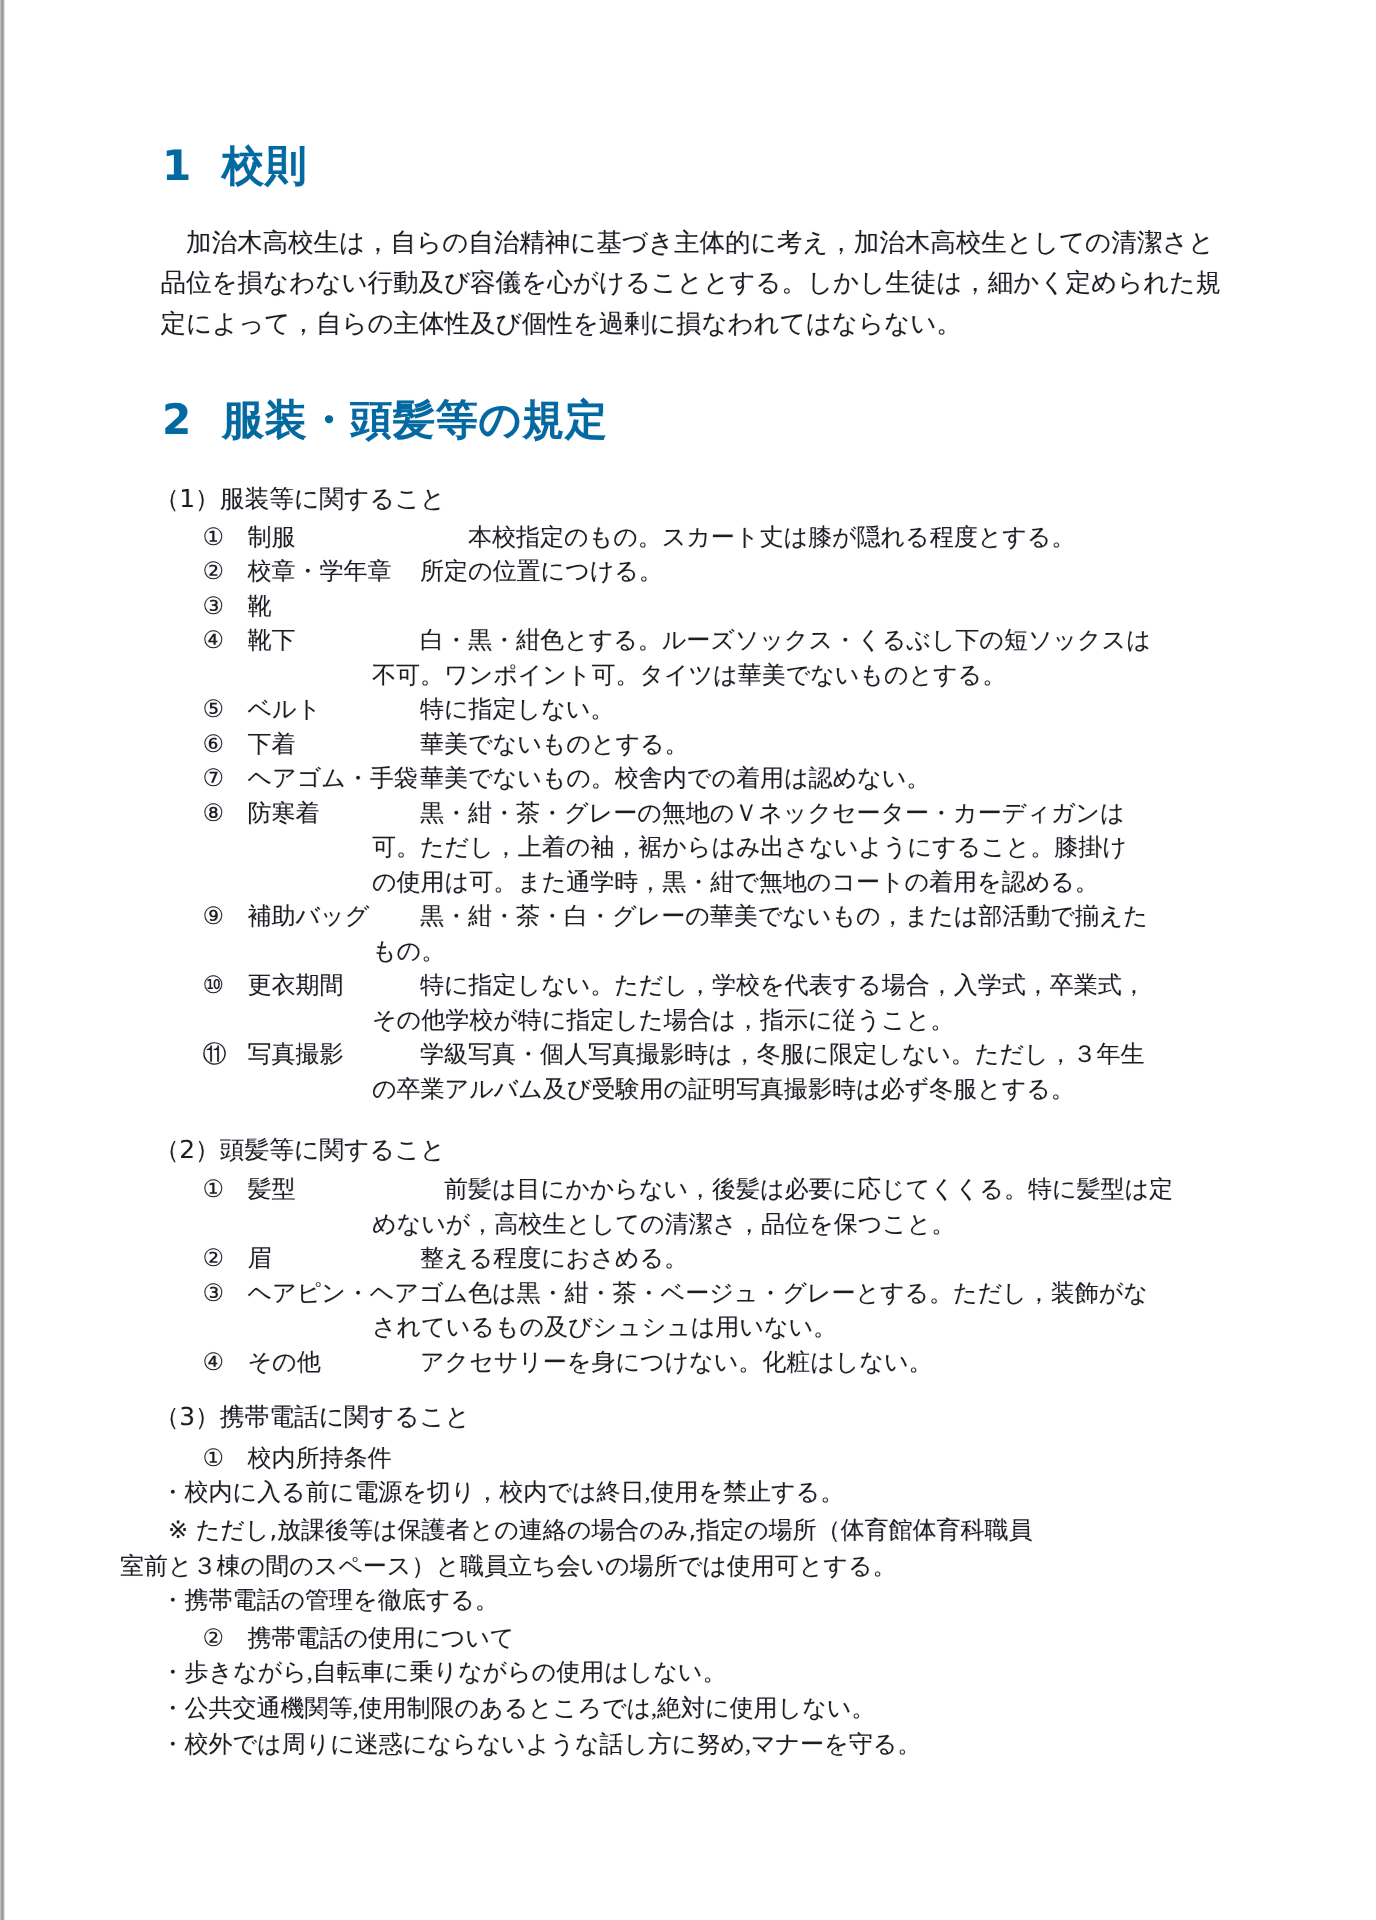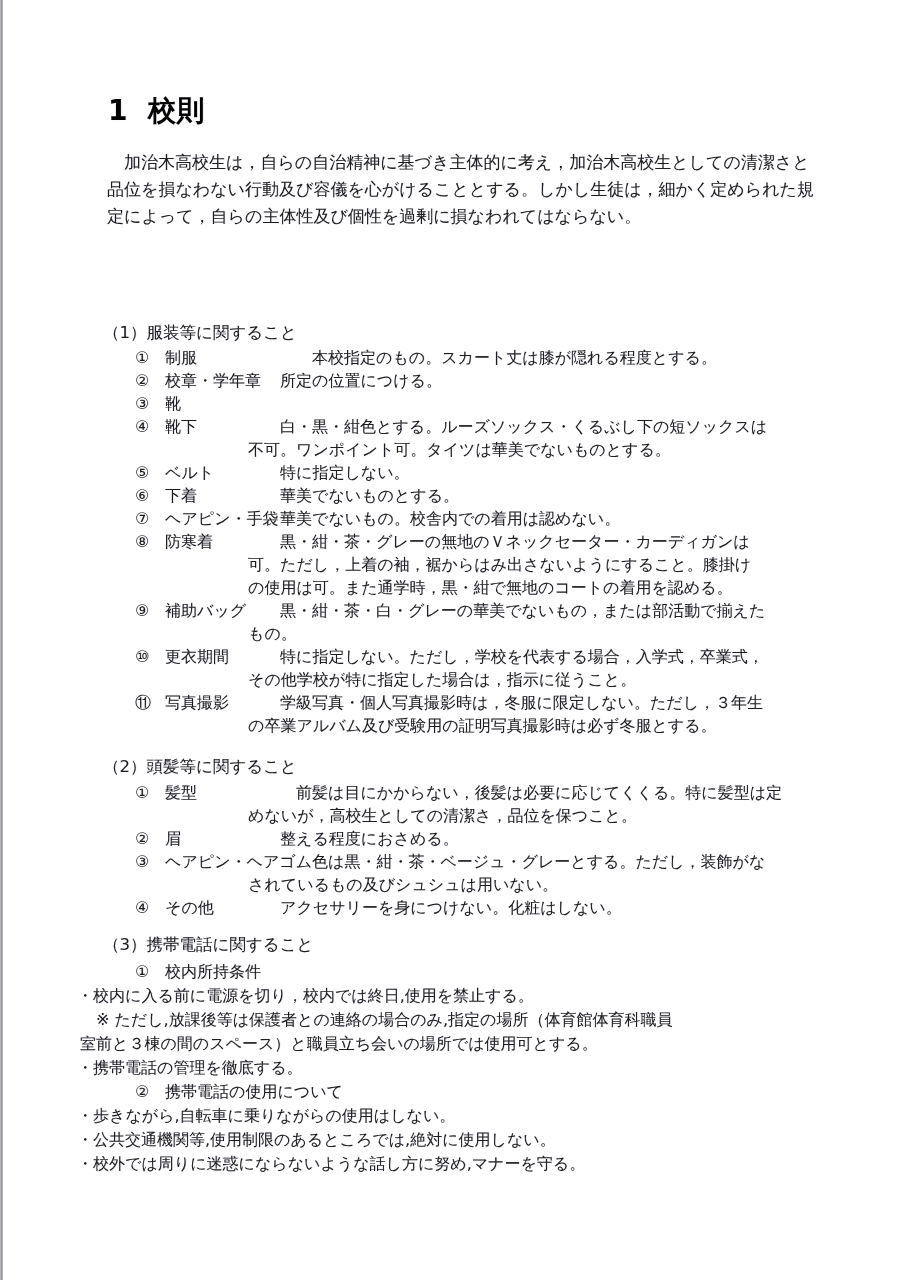--- a/index.html
+++ b/index.html
@@ -6,21 +6,21 @@
   body{
     width:917px;height:1280px;background:#ffffff;
     font-family:"DejaVu Sans",sans-serif;
     color:#212124;position:relative;overflow:hidden;
     text-shadow:0.4px 0.2px 0.7px rgba(70,70,130,0.22);
   }
   .page{position:absolute;inset:0;}
   .edge{position:absolute;left:0;top:0;width:3px;height:1280px;
         background:linear-gradient(to right,#cfcfd2 0%,#8f8f93 45%,#c6c6c9 100%);}
   
-  .dh{position:absolute;left:108px;font-size:28px;font-weight:700;color:#000000;
+  .dh{position:absolute;left:108px;font-size:28px;font-weight:700;color:#0369a1;
       letter-spacing:0.5px;white-space:nowrap;}
   .h1pos{top:92px;}
   .h2pos{top:261px;}
   .dh-title{margin-left:20px;}
   
   .intro{position:absolute;left:107px;top:149px;font-size:17px;line-height:27px;
          white-space:pre;color:#1d1d20;}
   
   .sub{position:absolute;left:103px;font-size:16.5px;color:#1d1d20;white-space:nowrap;}
   .sub1pos{top:322px;}
@@ -33,38 +33,41 @@
   .item{position:relative;min-height:23px;}
   .inum{position:absolute;left:135px;top:0;}
   .ilabel{position:absolute;left:165px;top:0;white-space:nowrap;}
   .idesc{margin-left:248px;white-space:pre;}
   
   .items3{position:absolute;left:0;width:917px;top:960px;font-size:16px;
           line-height:24px;color:#1d1d20;}
   .hrow{position:relative;padding-left:165px;}
   .inum3{position:absolute;left:135px;top:0;}
   .ln{white-space:pre;}
-  .l-b{padding-left:77px;}
-  .l-n1{padding-left:96px;}
+  .l-b{padding-left:107px;font-family:Liberation Serif, serif;}
+  .l-n1{padding-left:96px;margin-left:16px;}
   .l-n2{padding-left:80px;}
 </style>
 </head>
 <body>
 
 <div class="page">
   <div class="edge"></div>
 
   <div class="dh h1pos">
     <span class="dh-num">1</span><span class="dh-title">校則</span>
   </div>
 
   <div class="intro">　加治木高校生は，自らの自治精神に基づき主体的に考え，加治木高校生としての清潔さと
 品位を損なわない行動及び容儀を心がけることとする。しかし生徒は，細かく定められた規
 定によって，自らの主体性及び個性を過剰に損なわれてはならない。</div>
 
+  <div class="dh h2pos">
+    <span class="dh-num">2</span><span class="dh-title">服装・頭髪等の規定</span>
+  </div>
 
   <div class="sub sub1pos">（1）服装等に関すること</div>
   <div class="items items1pos">
 
       <div class="item">
         <span class="inum">①</span>
         <span class="ilabel">制服</span>
         <div class="idesc">　　　　本校指定のもの。スカート丈は膝が隠れる程度とする。</div>
       </div>
 
@@ -93,21 +96,21 @@
       </div>
 
       <div class="item">
         <span class="inum">⑥</span>
         <span class="ilabel">下着</span>
         <div class="idesc">　　華美でないものとする。</div>
       </div>
 
       <div class="item">
         <span class="inum">⑦</span>
-        <span class="ilabel">ヘアピン・手袋</span>
+        <span class="ilabel">ヘアゴム・手袋</span>
         <div class="idesc">　　華美でないもの。校舎内での着用は認めない。</div>
       </div>
 
       <div class="item">
         <span class="inum">⑧</span>
         <span class="ilabel">防寒着</span>
         <div class="idesc">　　黒・紺・茶・グレーの無地のＶネックセーター・カーディガンは
 可。ただし，上着の袖，裾からはみ出さないようにすること。膝掛け
 の使用は可。また通学時，黒・紺で無地のコートの着用を認める。</div>
       </div>

